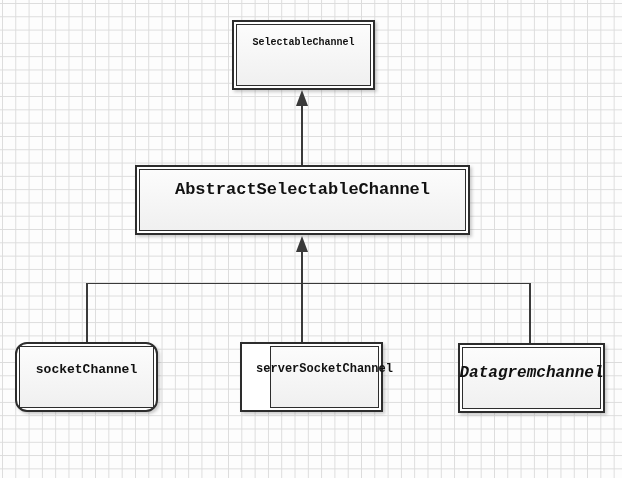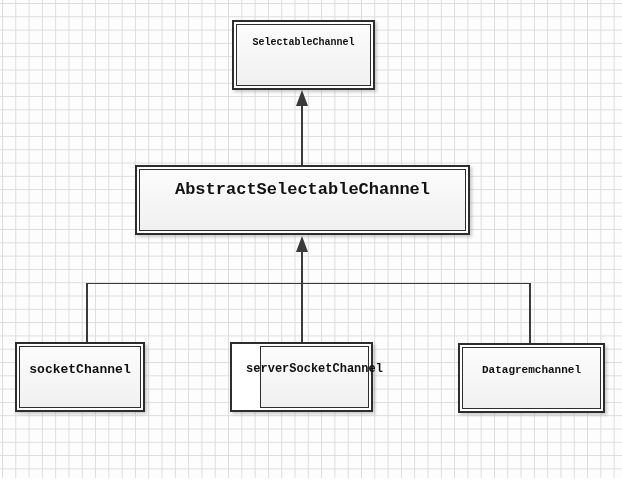--- a/index.html
+++ b/index.html
@@ -43,28 +43,28 @@
     font-weight: bold;
     color: #111111;
     white-space: nowrap;
   }
   #node-selectable   { left: 232px; top: 20px;  width: 143px; height: 70px; }
   #node-selectable .node-label { font-size: 10px; padding-top: 12px; }
 
   #node-abstract     { left: 135px; top: 165px; width: 335px; height: 70px; text-align: center; }
   #node-abstract .node-label { font-size: 17px; padding-top: 10px; }
 
-  #node-socket       { left: 15px;  top: 342px; width: 130px; height: 70px; }
+  #node-socket       { left: 15px;  top: 342px; width: 143px; height: 70px; border-radius: 12px; }
   #node-socket .node-label { font-size: 13px; padding-top: 15px; }
 
-  #node-serversocket { left: 230px; top: 342px; width: 143px; height: 70px; padding-left: 28px; }
+  #node-serversocket { left: 240px; top: 342px; width: 143px; height: 70px; padding-left: 28px; }
   #node-serversocket .node-label { font-size: 12px; padding-top: 15px; }
 
   #node-datagram     { left: 458px; top: 343px; width: 147px; height: 70px; }
-  #node-datagram .node-label { font-size: 11px; padding-top: 16px; }
+  #node-datagram .node-label { font-size: 16px; padding-top: 16px; font-style: italic; }
 
   
   .edge-line { position: absolute; background: #3a3a3a; }
   .vline { width: 1.5px; }
   .hline { height: 1px; }
   .arrowhead {
     position: absolute;
     width: 0; height: 0;
     border-left: 6px solid transparent;
     border-right: 6px solid transparent;

